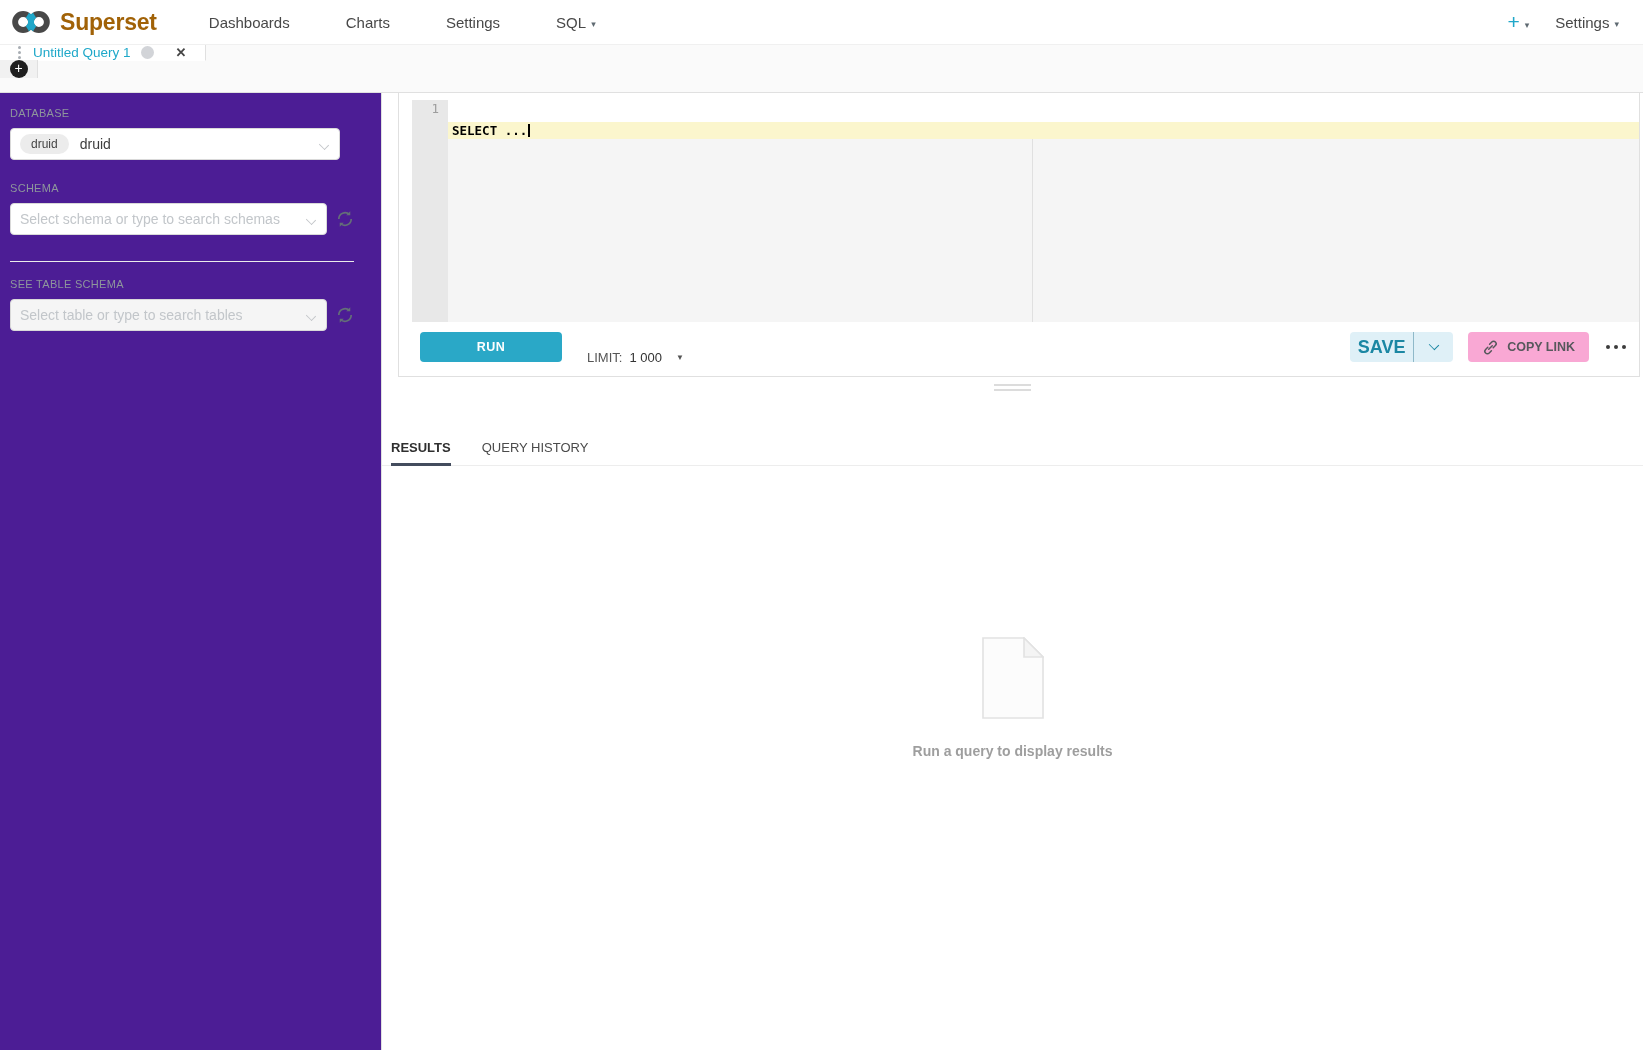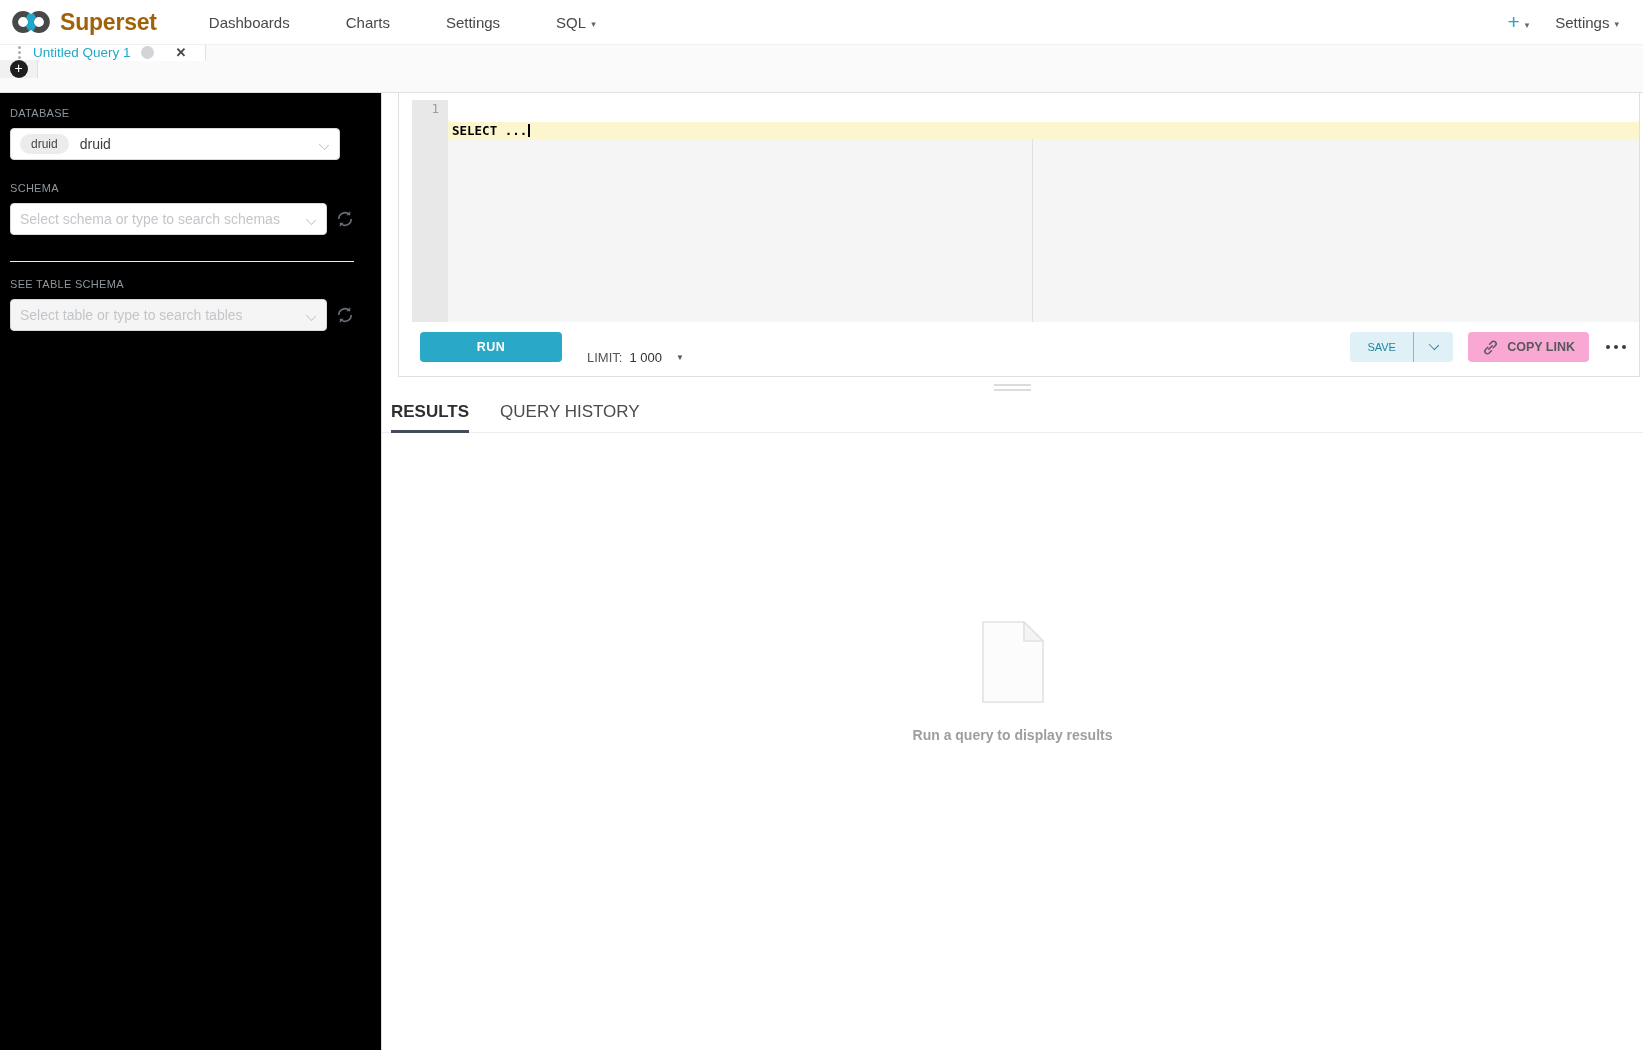--- a/index.html
+++ b/index.html
@@ -31,21 +31,21 @@
   .tab-close { margin-left:22px; color:#454545; font-size:13px; font-weight:700; cursor:pointer; }
   .newtab-seg { width:38px; background:#f1f1f1; border-right:1px solid #e0e0e0;
     display:flex; align-items:center; justify-content:center; cursor:pointer; }
   .newtab-btn { width:18px; height:18px; border-radius:50%; background:#1e1e1e; color:#fff;
     font-size:14px; line-height:16px; text-align:center; font-weight:400; }
 
   
   .main { display:flex; height:957px; }
 
   
-  .sidebar { width:382px; border-right:1px solid #e0e0e0; background:#000000; padding:14px 27px 0 10px; }
+  .sidebar { width:382px; border-right:1px solid #e0e0e0; background:#4c1d95; padding:14px 27px 0 10px; }
   .fld-label { font-size:11px; color:#8e969c; letter-spacing:0.3px; margin-bottom:9px; }
   .fld-row { display:flex; align-items:center; }
   .sel { width:330px; height:32px; border:1px solid #d9d9d9; border-radius:4px; background:#fff;
     display:flex; align-items:center; padding:0 26px 0 9px; position:relative; cursor:pointer; }
   .sel.disabled { background:#f5f5f5; cursor:default; }
   .sel-chevron { position:absolute; right:11px; top:12px; width:8px; height:8px; }
   .sel-chevron::before { content:""; position:absolute; left:0; top:0; width:7px; height:7px;
     border-right:1.4px solid #c3c6c9; border-bottom:1.4px solid #c3c6c9; transform:rotate(45deg) scale(1,.8); }
   .db-pill { background:#ececec; border-radius:10px; font-size:12px; color:#454545;
     padding:3px 11px; margin-right:11px; }
@@ -75,40 +75,40 @@
   .run-btn { width:142px; height:30px; background:#2aa8c7; border:none; border-radius:4px;
     color:#fff; font-size:12.5px; font-weight:700; letter-spacing:0.4px; cursor:pointer;
     font-family:"Liberation Sans", sans-serif; }
   .limit-group { margin-left:25px; display:flex; align-items:center; cursor:pointer;margin-top:20px; }
   .limit-label { font-size:13px; color:#555; }
   .limit-value { font-size:13px; color:#333; margin-left:7px; white-space:pre; }
   .limit-caret { font-size:8px; color:#555; margin-left:14px; }
   .toolbar-right { margin-left:auto; display:flex; align-items:center; }
   .save-split { display:flex; height:30px; border-radius:4px; overflow:hidden; background:#dff0f7; }
   .save-main { width:63px; display:flex; align-items:center; justify-content:center;
-    color:#1b87a3; font-size:11px; font-weight:400; cursor:pointer; }
+    color:#1b87a3; font-size:18px; font-weight:700; cursor:pointer; }
   .save-caret { width:40px; display:flex; align-items:center; justify-content:center;
     border-left:1px solid #8fb9c9; cursor:pointer; }
   .save-caret i { width:8px; height:8px; border-right:1.8px solid #1b87a3;
     border-bottom:1.8px solid #1b87a3; transform:rotate(45deg) scale(1,.85); margin-top:-4px; }
   .copylink-btn { margin-left:15px; height:30px; padding:0 14px; background:#f9a8d4; border:none;
     border-radius:4px; display:flex; align-items:center; gap:8px; color:#57585c;
     font-size:12.5px; font-weight:700; cursor:pointer; font-family:"Liberation Sans", sans-serif; }
   .ellipsis-btn { margin-left:13px; display:flex; gap:4px; padding:6px 4px; cursor:pointer; }
   .ellipsis-btn i { width:4px; height:4px; border-radius:50%; background:#3c3c3c; }
 
   
   .handle-row { height:21px; display:flex; flex-direction:column; align-items:center;
     justify-content:center; gap:3px; cursor:row-resize; }
   .handle-row i { width:37px; height:2px; background:#dcdcdc; }
 
   
   .res-tabs { display:flex; padding-left:9px; border-bottom:1px solid #ededed; }
-  .res-tab { font-size:17px; padding:4px 0 8px 0; margin-right:31px; cursor:pointer;
-    border-bottom:3px solid transparent; margin-bottom:-1px; color:#4b4b4b; font-weight:500; }
+  .res-tab { font-size:13px; padding:4px 0 8px 0; margin-right:31px; cursor:pointer;
+    border-bottom:3px solid transparent; margin-bottom:-1px; color:#4b4b4b; font-weight:500;margin-top:38px; }
   .res-tab.active { color:#2f2f2f; font-weight:700; border-bottom-color:#434c5d; }
 
   
   .res-empty { flex:1; display:flex; flex-direction:column; align-items:center;
     justify-content:center; padding-bottom:120px; }
   .empty-text { margin-top:24px; font-size:14px; font-weight:600; color:#9e9e9e; }
 </style>
 </head>
 <body>
 

